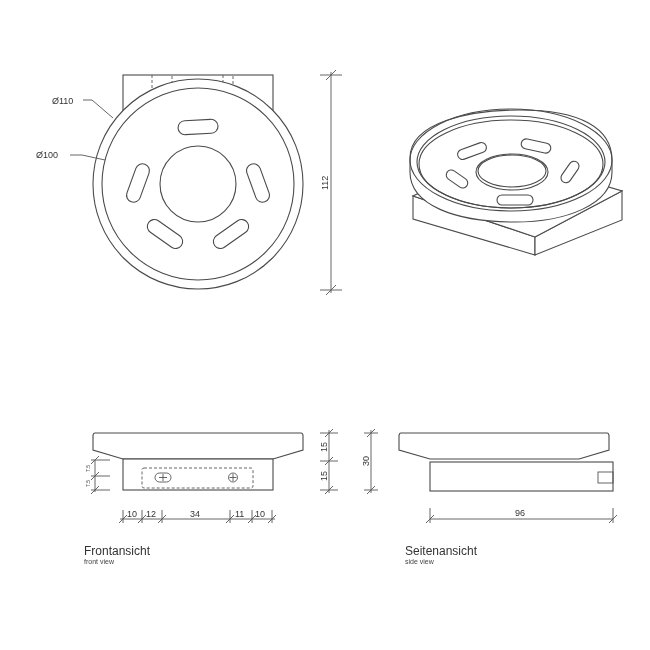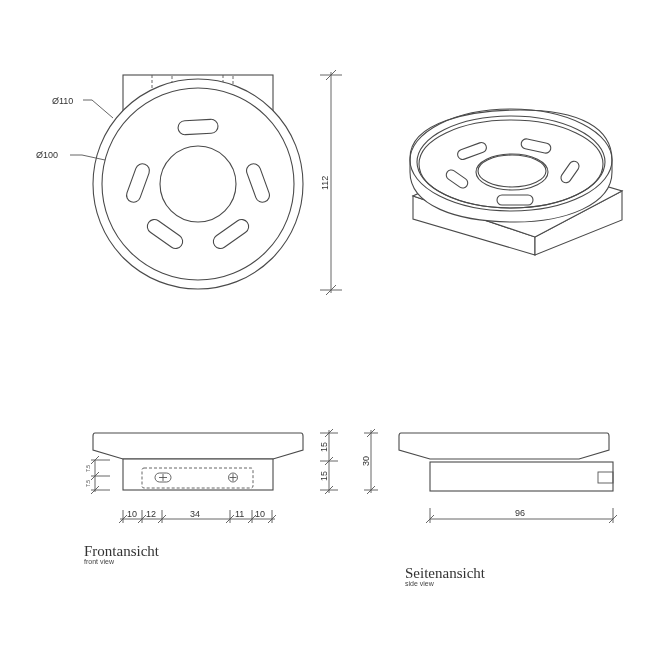--- a/index.html
+++ b/index.html
@@ -5,21 +5,21 @@
   html, body { margin: 0; padding: 0; background: #ffffff; }
   body { width: 650px; height: 650px; position: relative; overflow: hidden;
          font-family: "Liberation Sans", sans-serif; }
   #drawing { position: absolute; left: 0; top: 0; width: 650px; height: 650px; }
   .ln { stroke: #4a4a4a; stroke-width: 1.1; fill: none; }
   .thin { stroke: #555; stroke-width: 0.9; fill: none; }
   .dash { stroke: #555; stroke-width: 0.9; fill: none; stroke-dasharray: 3 2; }
   .fillw { fill: #ffffff; }
   .lbl { font-family: "Liberation Sans", sans-serif; fill: #333; }
   .caption { position: absolute; font-family: "Liberation Sans", sans-serif; color: #333; }
-  .caption .t1 { font-size: 15px; display: block; line-height: 11px; font-family: Liberation Serif, serif; }
+  .caption .t1 { font-size: 12px; display: block; line-height: 11px; }
   .caption .t2 { font-size: 7px; display: block; line-height: 9px; color: #444; }
 </style>
 </head>
 <body>
 
 <svg id="drawing" viewBox="0 0 650 650" xmlns="http://www.w3.org/2000/svg">
 
   <g>
 
     <rect class="ln fillw" x="123" y="75" width="150" height="60"></rect>
@@ -143,16 +143,16 @@
     <line class="thin" x1="609" y1="523" x2="617" y2="515"></line>
     <text class="lbl" font-size="9" x="515" y="516">96</text>
   </g>
 </svg>
 
 <div class="caption" style="left:84px; top:546px;">
   <span class="t1">Frontansicht</span>
   <span class="t2">front view</span>
 </div>
 
-<div class="caption" style="left:405px; top:568px;">
+<div class="caption" style="left:405px; top:546px;">
   <span class="t1">Seitenansicht</span>
   <span class="t2">side view</span>
 </div>
 
 </body></html>

